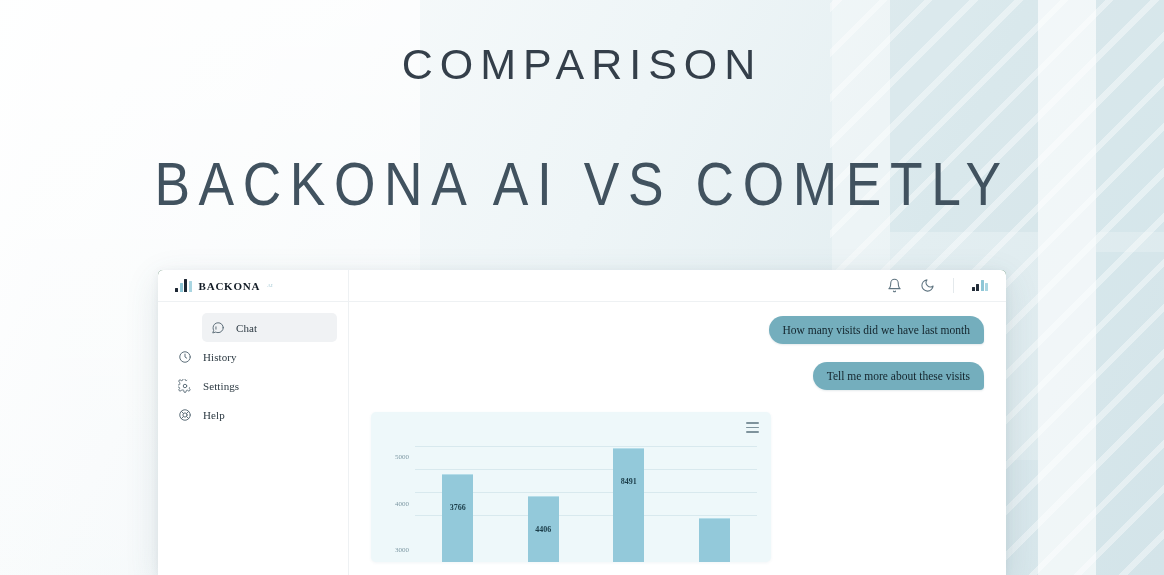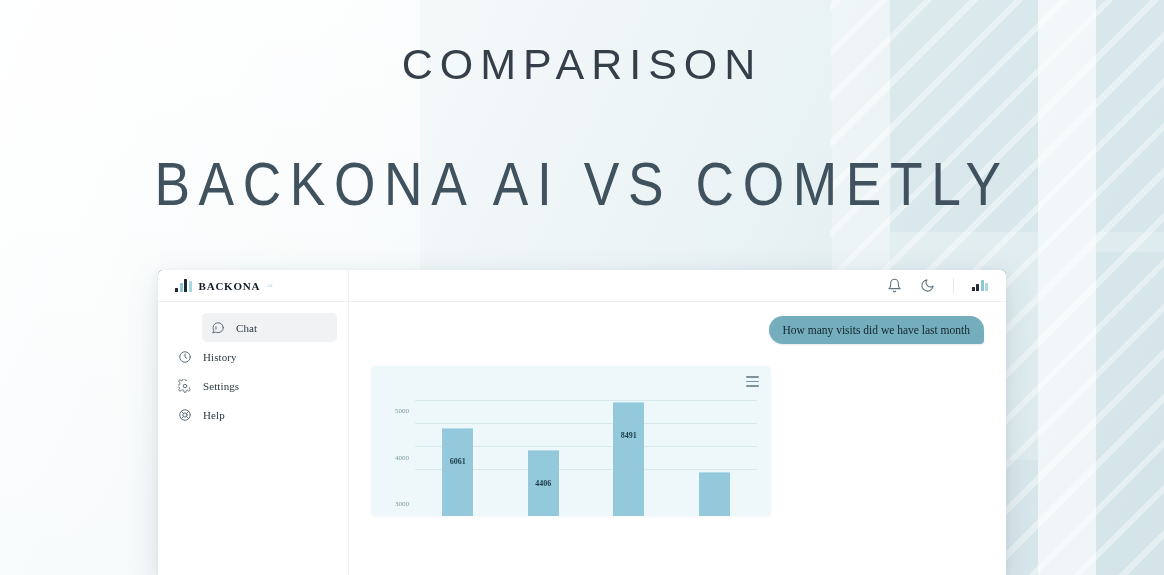--- a/index.html
+++ b/index.html
@@ -314,20 +314,23 @@
       </div>
     </div>
 
     <div class="chat">
 
       <div class="row right">
         <div class="bubble-user">How many visits did we have last month</div>
       </div>
 
 
+      <div class="row right">
+        <div class="bubble-user">Tell me more about these visits</div>
+      </div>
 
       <div class="row left">
         <div class="chart-card">
           <div class="chart-menu">
             <i></i>
               <i></i>
               <i></i>
           </div>
           <div class="plot" id="plot">
             <div id="gridlines">
@@ -338,21 +341,21 @@
                   <span class="ytick" style="top: 34.9091px;">4000</span>
                 </div>
                 <div class="gridline" style="top: 58.1818px;">
                   <span class="ytick" style="top: 58.1818px;">3000</span>
                 </div>
                 <div class="gridline" style="top: 81.4545px;"></div>
               </div>
             <div class="bars" id="bars">
                 <div class="bar-slot">
                   <div class="bar" style="height: 87.6451px; background: rgb(147, 201, 218);"></div>
-                  <span class="bar-label" style="bottom: 49.6451px;">6061</span>
+                  <span class="bar-label" style="bottom: 49.6451px;">3766</span>
                 </div>
                 <div class="bar-slot">
                   <div class="bar" style="height: 65.6989px; background: rgb(147, 201, 218);"></div>
                   <span class="bar-label" style="bottom: 27.6989px;">4406</span>
                 </div>
                 <div class="bar-slot">
                   <div class="bar" style="height: 114.013px; background: rgb(147, 201, 218);"></div>
                   <span class="bar-label" style="bottom: 76.0131px;">8491</span>
                 </div>
                 <div class="bar-slot">

